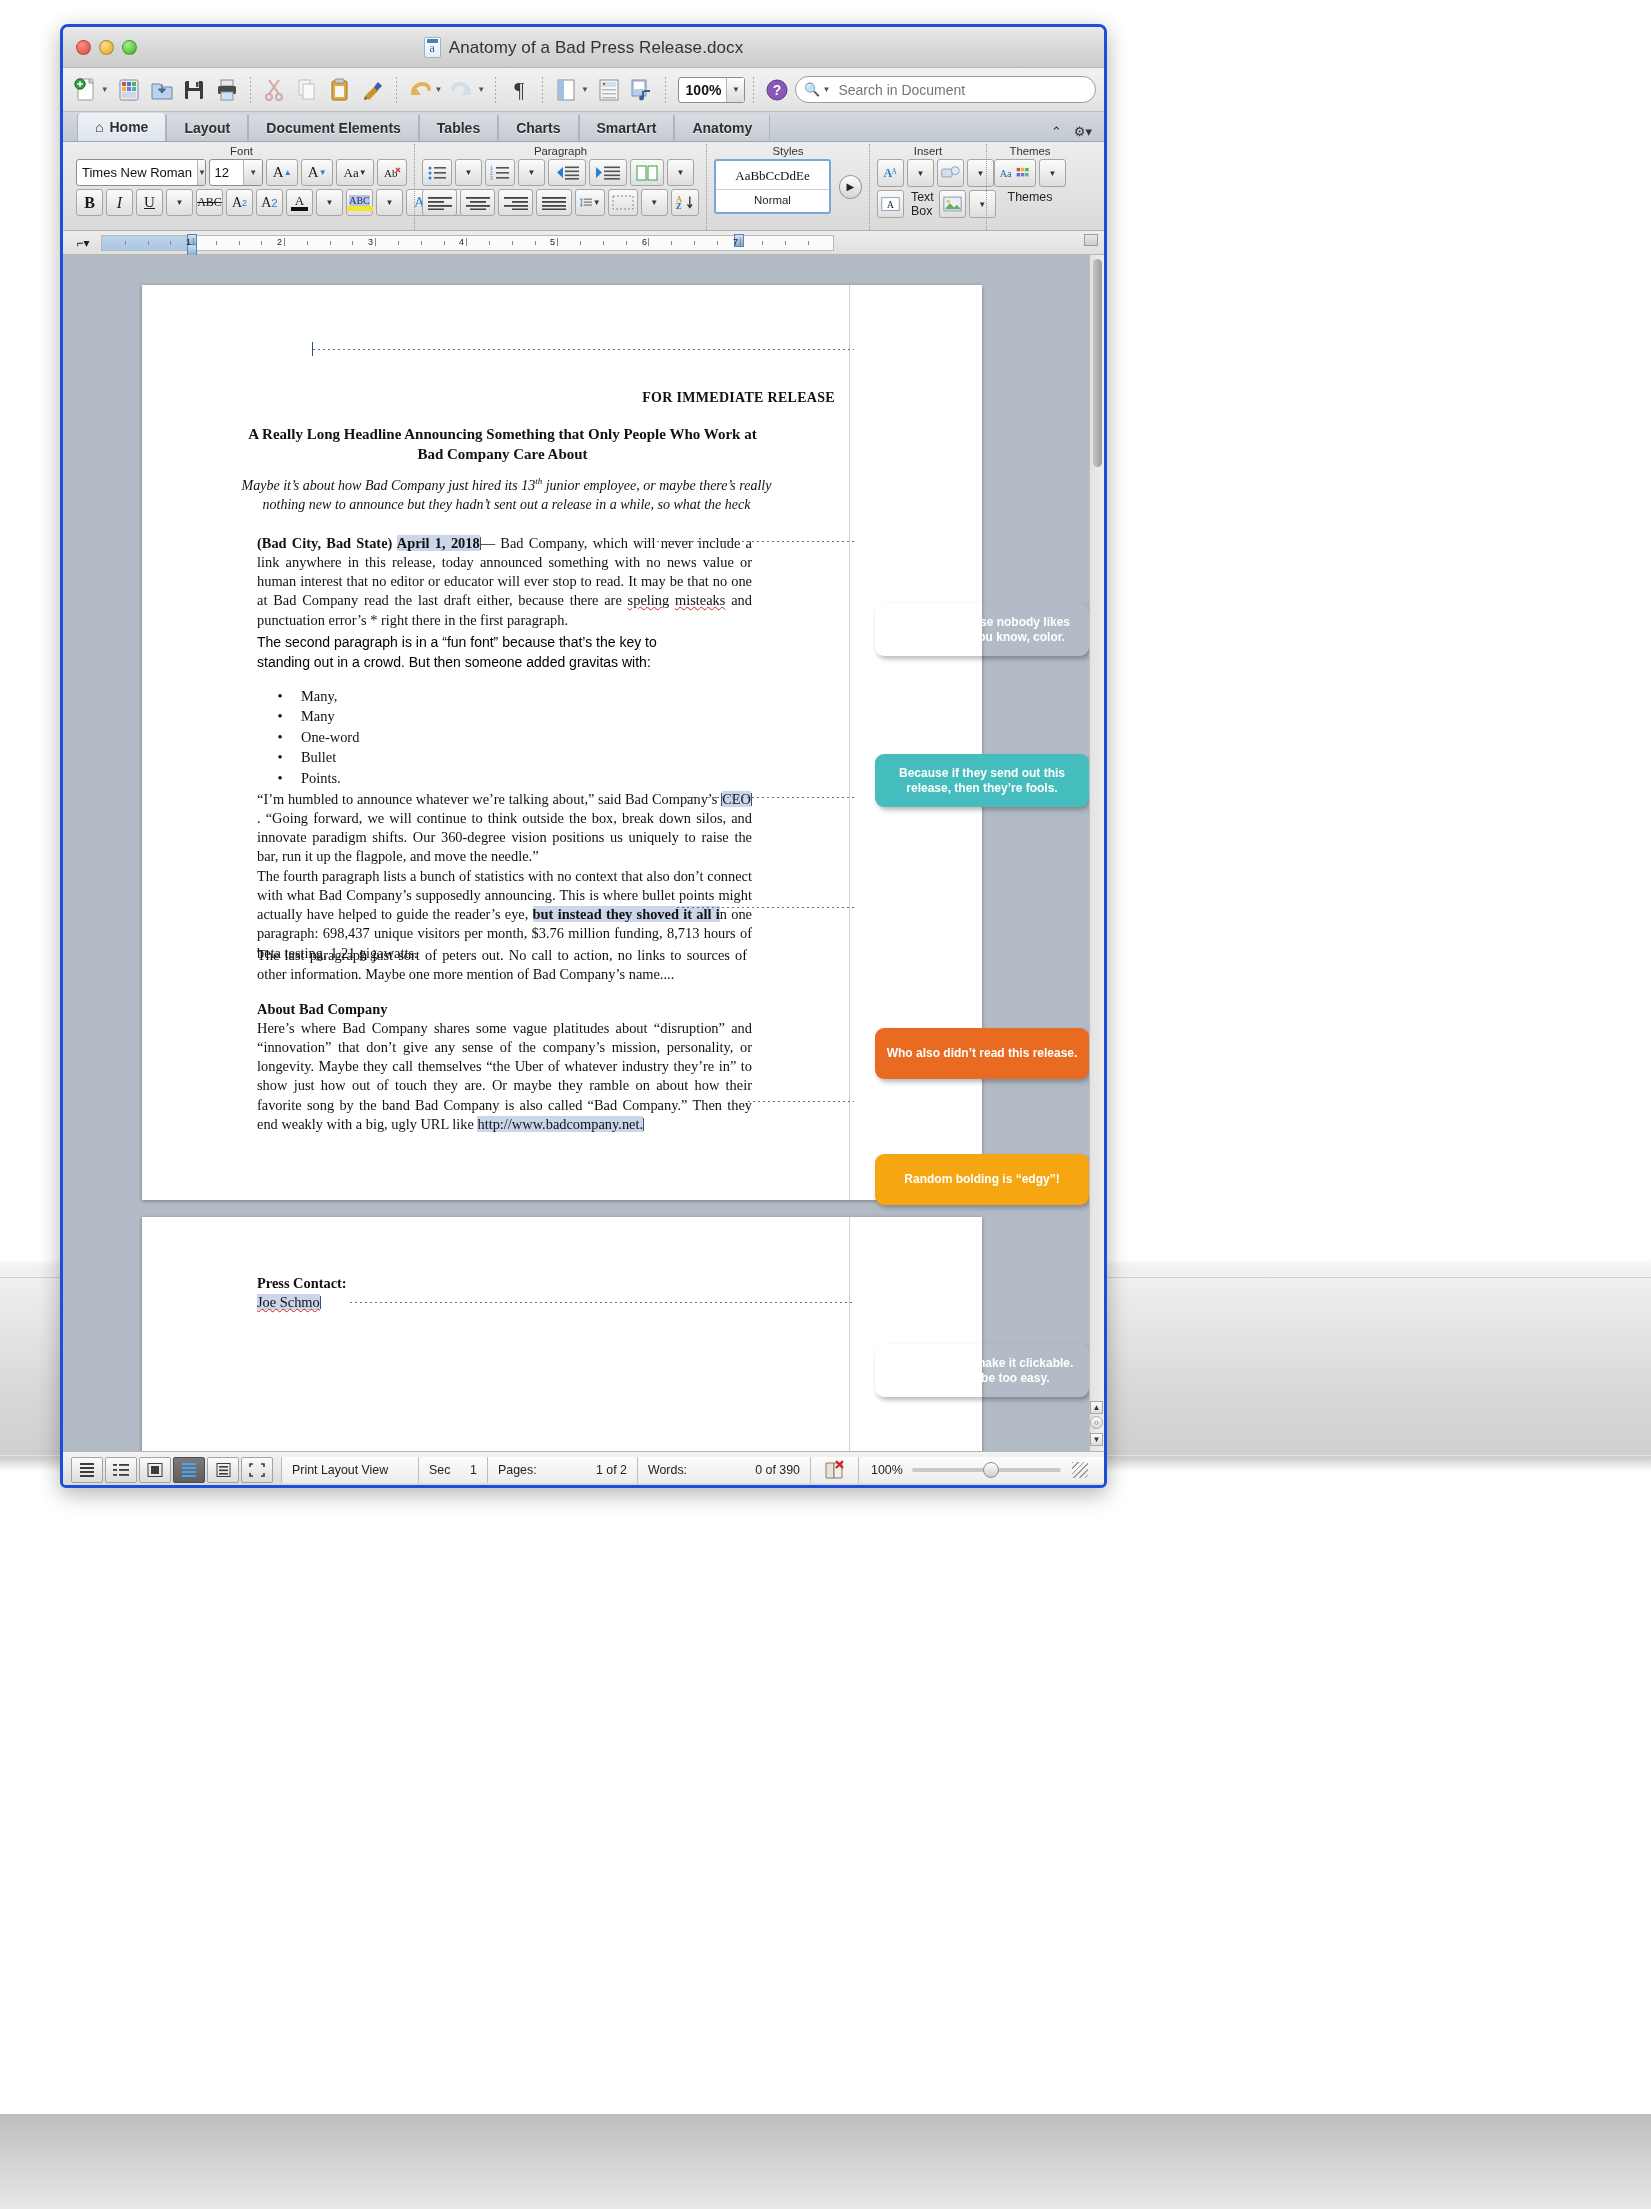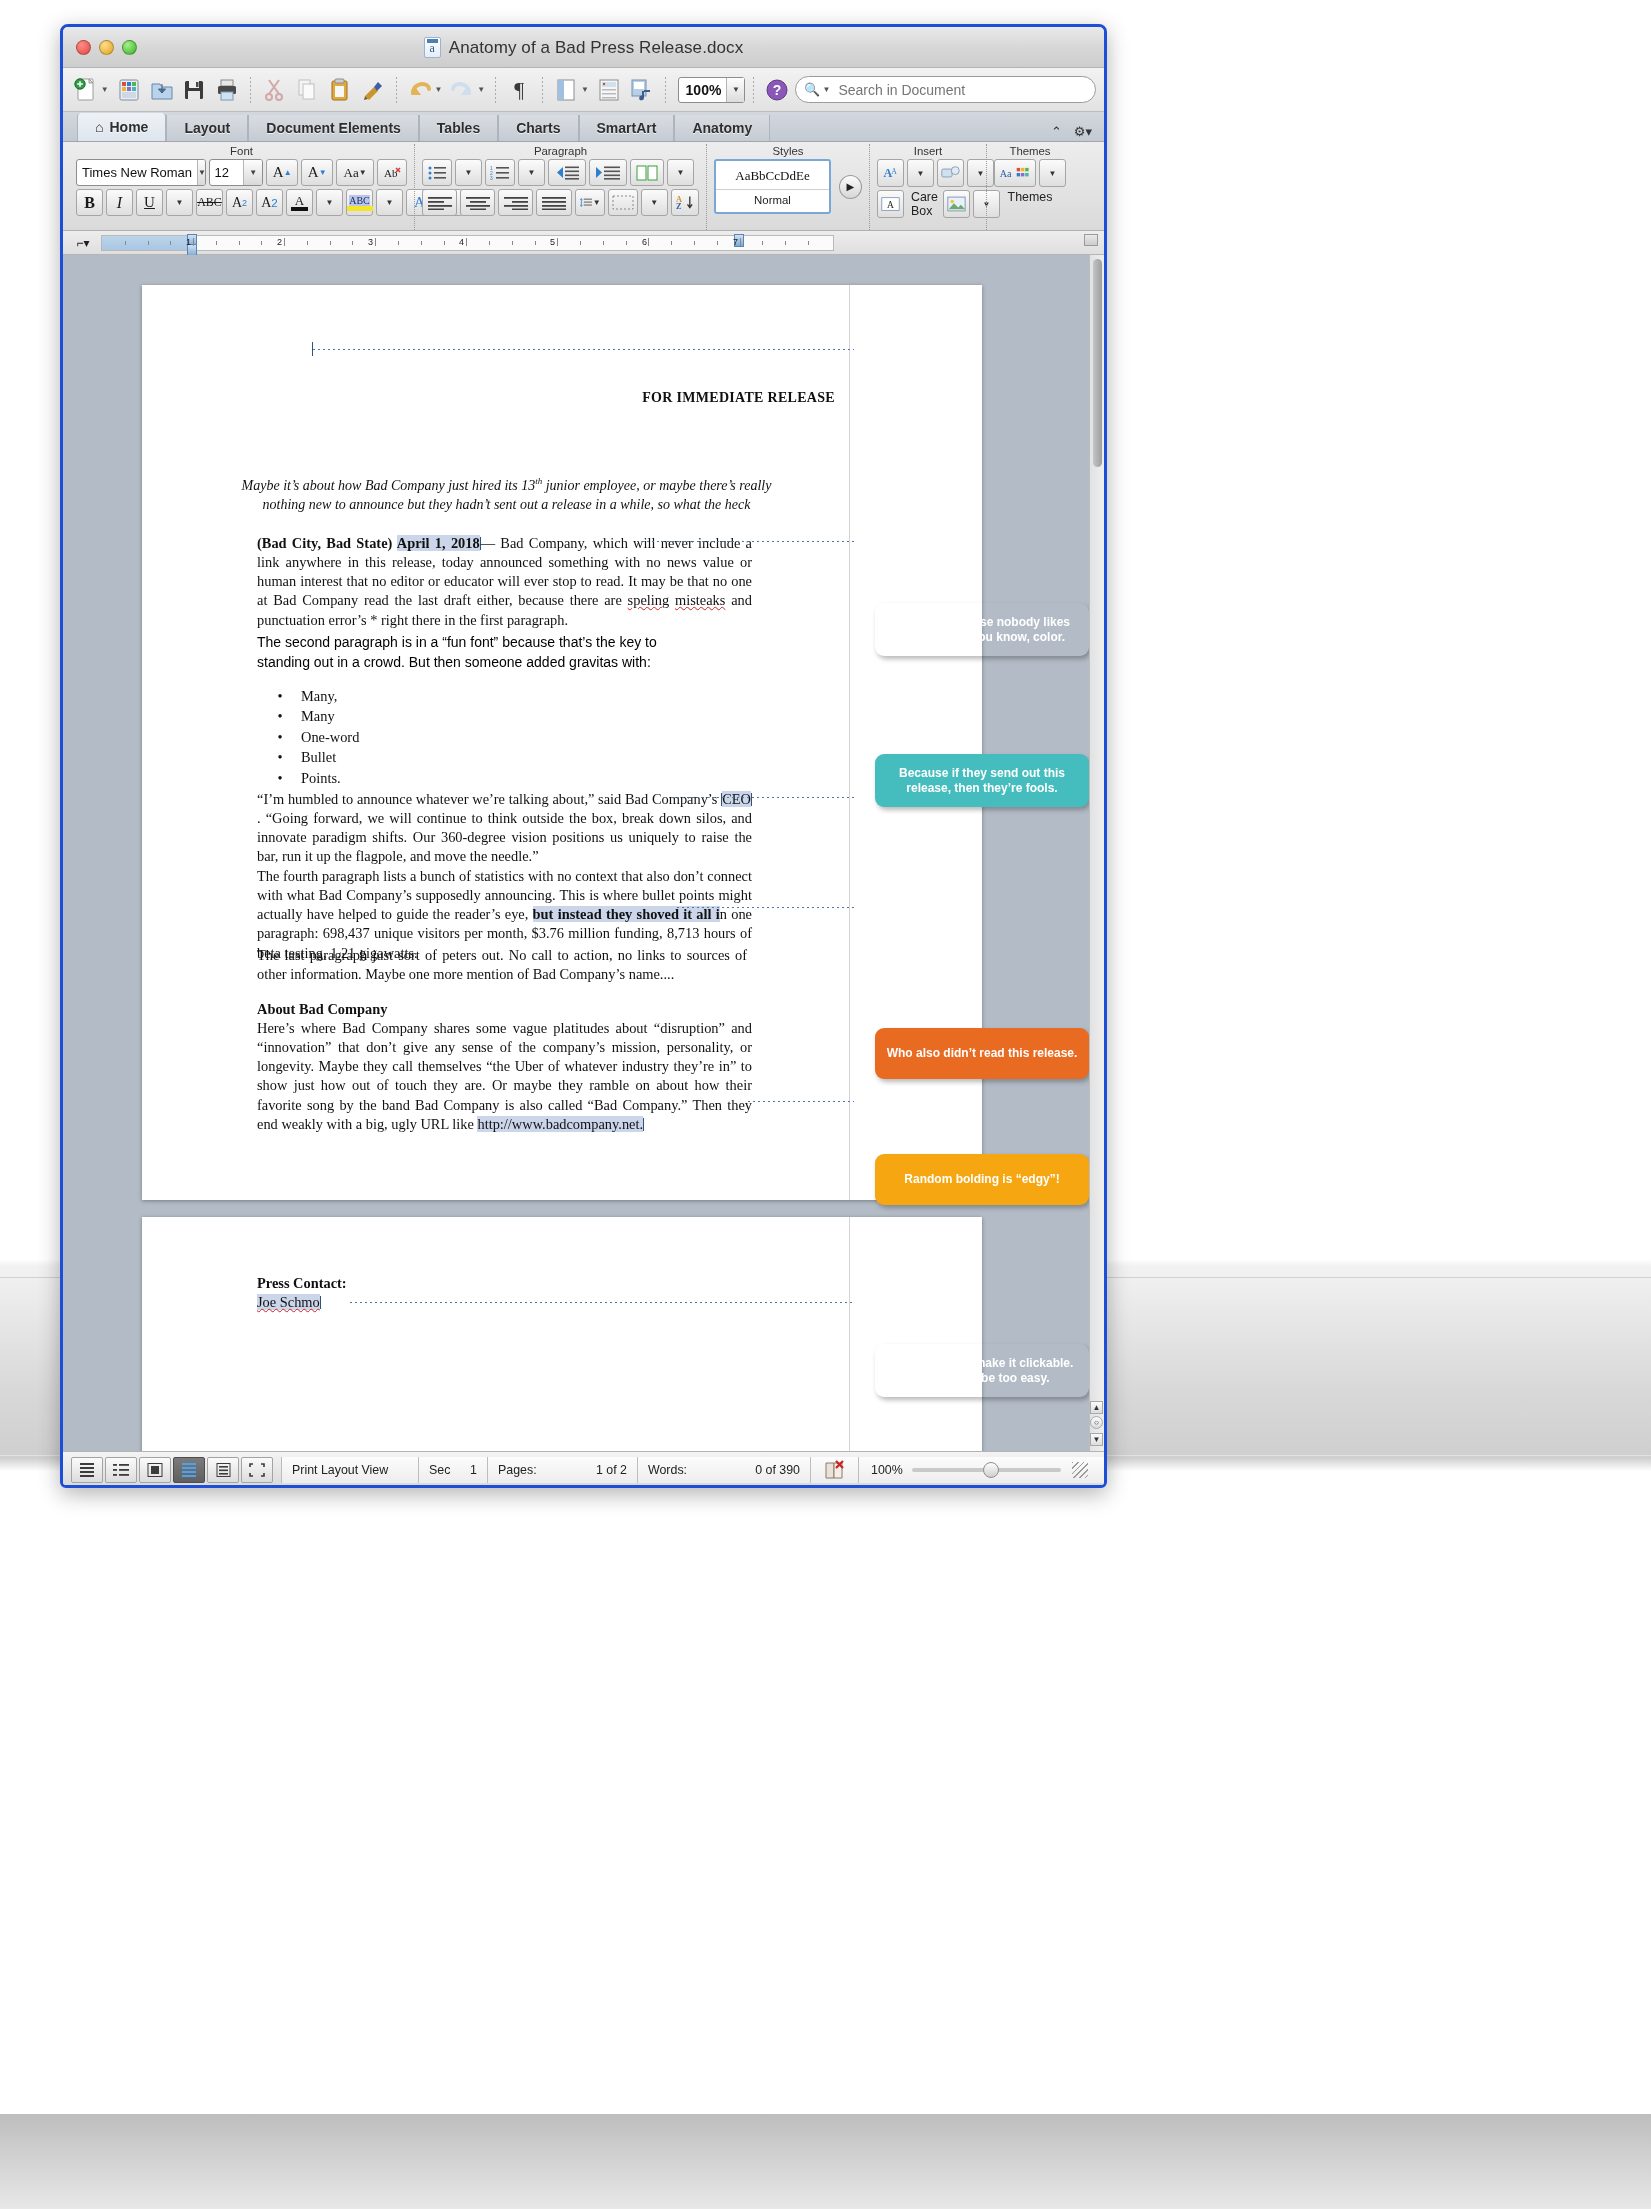--- a/index.html
+++ b/index.html
@@ -720,21 +720,21 @@
             <span class="mini-caret">▼</span>
           </div>
       </div>
       <div class="rrow">
         <div class="rbtn" style="width:34px;height:28px;">
           <svg width="24" height="20" viewBox="0 0 24 20">
               <rect x="1" y="2" width="22" height="16" fill="#fff" stroke="#7590ad"></rect>
               <text x="12" y="15" font-size="12" text-anchor="middle" font-family="Liberation Serif" fill="#222">A</text>
             </svg>
         </div>
-        <span style="font-size:12.4px;color:#222;margin-left:4px;">Care Box</span>
+        <span style="font-size:12.4px;color:#222;margin-left:4px;">Text Box</span>
         <div class="rbtn" style="width:30px;height:28px;margin-left:2px;">
           <svg width="22" height="18" viewBox="0 0 22 18">
               <rect x="1" y="1" width="20" height="16" fill="#e8f0f8" stroke="#7590ad"></rect>
               <circle cx="6" cy="6" r="2" fill="#f0c43f"></circle>
               <path d="M2 15l6-7 5 5 3-3 5 5z" fill="#6fa86f"></path>
             </svg>
         </div>
         <div class="rbtn" style="width:14px;height:28px;">
             <span class="mini-caret">▼</span>
           </div>
@@ -818,20 +818,21 @@
 
   <div id="canvas">
 
     <div class="page" id="page1">
       <div class="page-margin-line"></div>
 
       <div class="anchor-tick" style="left:170px;top:57px;"></div>
       <div class="leader" style="left:171px;top:64px;width:541px;"></div>
 
       <div class="doc-text" id="release-line">FOR IMMEDIATE RELEASE</div>
+      <div class="doc-text" id="headline">A Really Long Headline Announcing Something that Only People Who Work at Bad Company Care About</div>
       <div class="doc-text" id="subhead">
         <span>Maybe it’s about how Bad Company just hired its 13</span><sup>th</sup><span> junior employee, or maybe there’s really nothing new to announce but they hadn’t sent out a release in a while, so what the heck</span>
       </div>
 
       <div class="doc-text" id="p1">
         <b>(Bad City, Bad State) </b><span class="hl-sel"><b>April 1, 2018</b></span><span class="caret-bar"></span><span>— Bad Company, which will never include a link anywhere in this release, today announced something with no news value or human interest that no editor or educator will ever stop to read. It may be that no one at Bad Company read the last draft either, because there are </span><span class="sp-err">speling</span> <span class="sp-err">misteaks</span><span> and punctuation error’s * right there in the first paragraph.</span>
       </div>
       <div class="leader" style="left:495px;top:256px;width:217px;"></div>
 
       <div id="p2">The second paragraph is in a “fun font” because that’s the key to standing out in a crowd. But then someone added gravitas with:</div>

